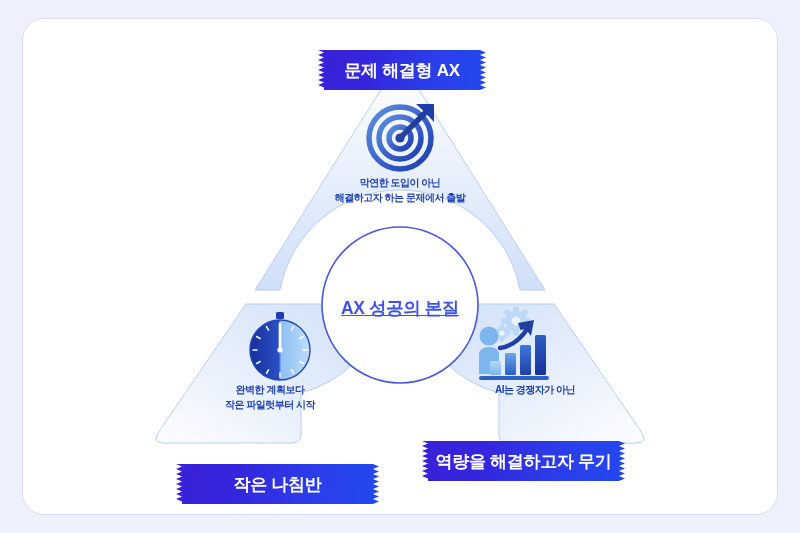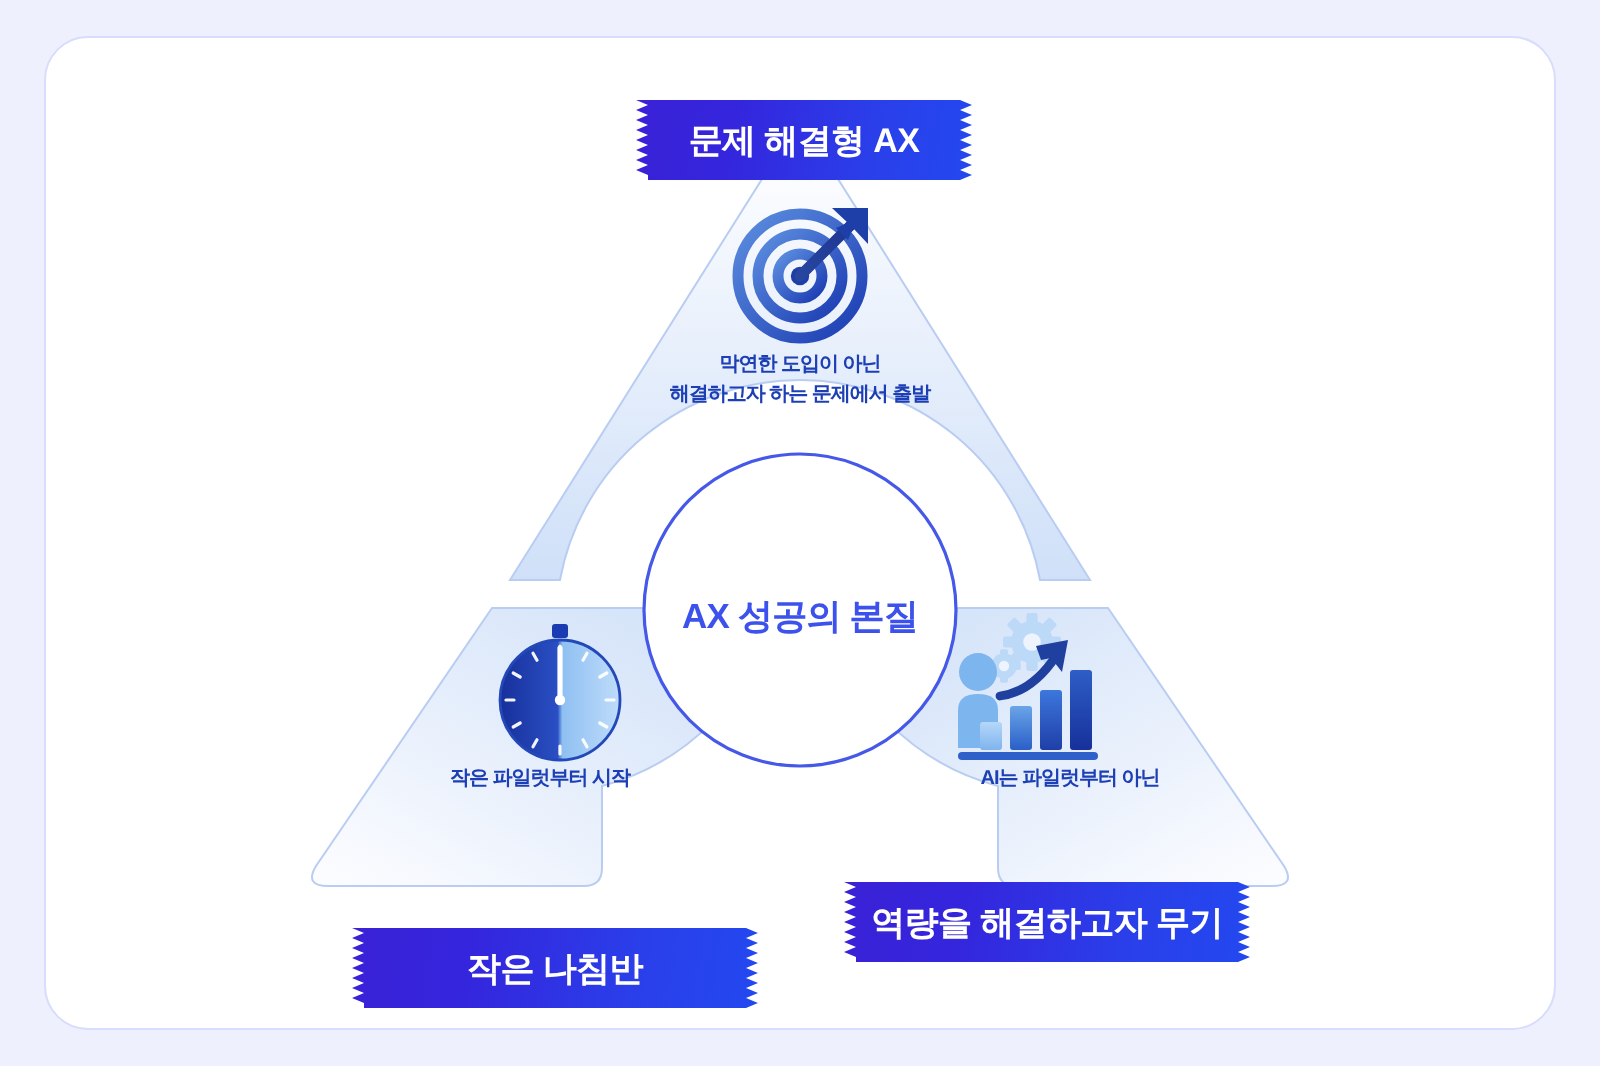--- a/index.html
+++ b/index.html
@@ -55,20 +55,21 @@
     position: absolute;
     left: 311px;
     top: 296px;
     width: 178px;
     text-align: center;
     font-size: 17.5px;
     font-weight: bold;
     color: #3d52ec;
     letter-spacing: -0.4px;
     white-space: nowrap;
+    text-decoration: underline;
   }
 
   
   .caption {
     position: absolute;
     text-align: center;
     font-size: 10px;
     font-weight: bold;
     color: #1d3fb5;
     line-height: 1.45;
@@ -278,25 +279,26 @@
   </div>
 
   <div class="center-label">AX 성공의 본질</div>
 
   <div class="caption" id="cap-top">
     <span class="l">막연한 도입이 아닌</span>
     <span class="l">해결하고자 하는 문제에서 출발</span>
   </div>
 
   <div class="caption" id="cap-left">
+    <span class="l">완벽한 계획보다</span>
     <span class="l">작은 파일럿부터 시작</span>
   </div>
 
   <div class="caption" id="cap-right">
-    <span class="l">AI는 파일럿부터 아닌</span>
+    <span class="l">AI는 경쟁자가 아닌</span>
   </div>
 
   <div class="ribbon" id="ribbon-top">
     <div class="body" style="clip-path: polygon(6px 0px, 0px 0px, 6px 2.5px, 0px 5px, 6px 7.5px, 0px 10px, 6px 12.5px, 0px 15px, 6px 17.5px, 0px 20px, 6px 22.5px, 0px 25px, 6px 27.5px, 0px 30px, 6px 32.5px, 0px 35px, 6px 37.5px, 6px 40px, 162px 40px, 168px 37.5px, 162px 35px, 168px 32.5px, 162px 30px, 168px 27.5px, 162px 25px, 168px 22.5px, 162px 20px, 168px 17.5px, 162px 15px, 168px 12.5px, 162px 10px, 168px 7.5px, 162px 5px, 168px 2.5px, 162px 0px, 162px 0px);">
       <span class="ribbon-text">문제 해결형 AX</span>
     </div>
   </div>
 
   <div class="ribbon" id="ribbon-left">
     <div class="body" style="clip-path: polygon(6px 0px, 0px 0px, 6px 2.5px, 0px 5px, 6px 7.5px, 0px 10px, 6px 12.5px, 0px 15px, 6px 17.5px, 0px 20px, 6px 22.5px, 0px 25px, 6px 27.5px, 0px 30px, 6px 32.5px, 0px 35px, 6px 37.5px, 6px 40px, 197px 40px, 203px 37.5px, 197px 35px, 203px 32.5px, 197px 30px, 203px 27.5px, 197px 25px, 203px 22.5px, 197px 20px, 203px 17.5px, 197px 15px, 203px 12.5px, 197px 10px, 203px 7.5px, 197px 5px, 203px 2.5px, 197px 0px, 197px 0px);">

